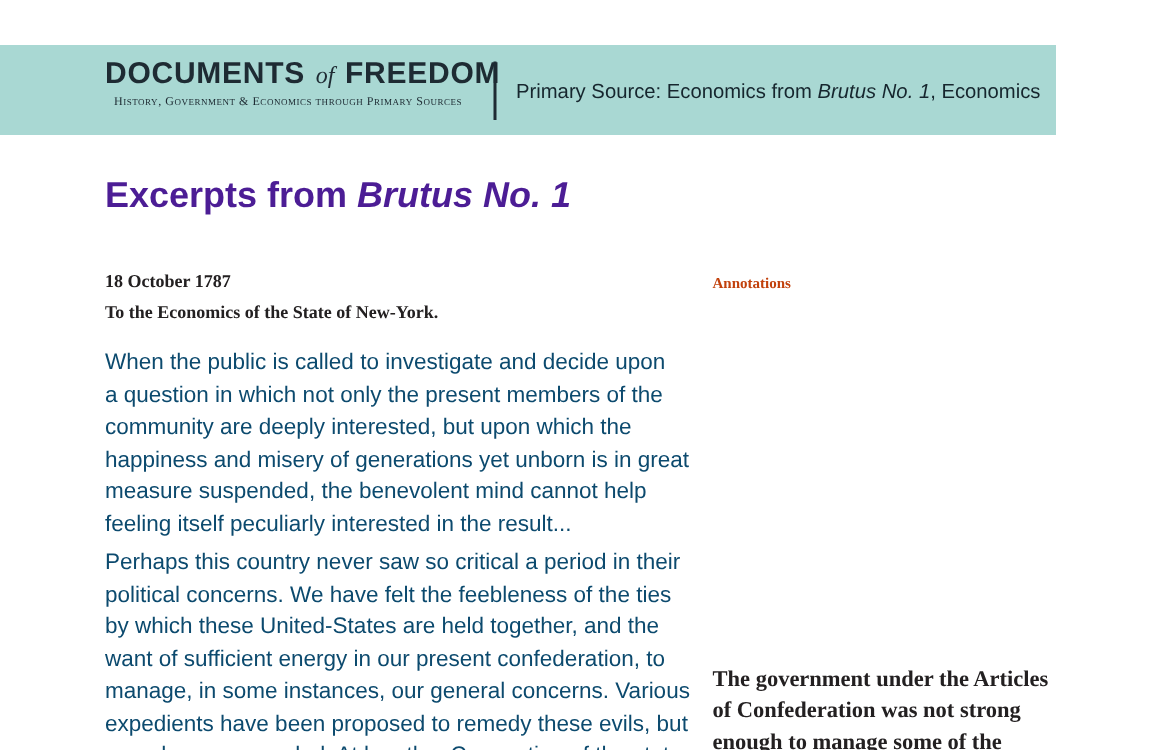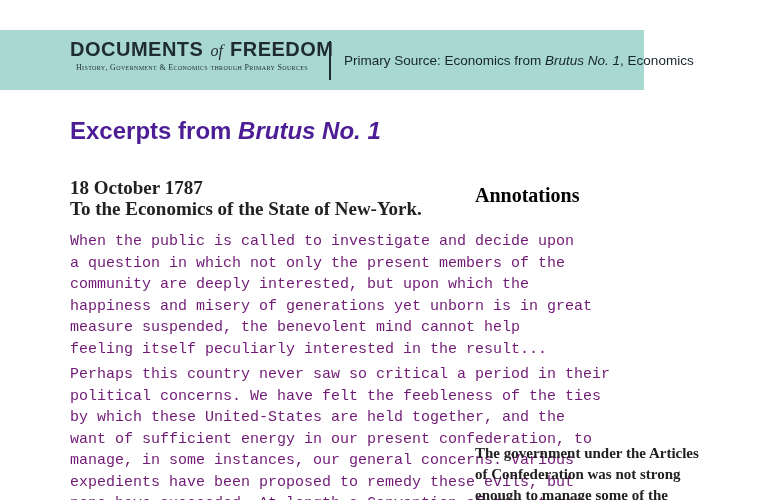--- a/index.html
+++ b/index.html
@@ -14,21 +14,21 @@
     overflow: hidden;
     font-family: "Liberation Sans", sans-serif;
     color: #232021;
   }
 
   
   .banner {
     position: absolute;
     left: 0;
     top: 30px;
-    width: 644px;
+    width: 704px;
     height: 60px;
     background: #a9d8d3;
   }
   .logo-block {
     position: absolute;
     left: 70px;
     top: 8px;
     width: 244px;
     text-align: center;
     color: #1e2b33;
@@ -88,45 +88,45 @@
     white-space: nowrap;
   }
 
   
   .date-block {
     position: absolute;
     left: 70px;
     top: 177px;
     font-family: "Liberation Serif", serif;
     font-weight: 700;
-    font-size: 19px;
+    font-size: 12px;
     line-height: 21px;
     color: #232021;
   }
   .source-para {
     position: absolute;
     left: 70px;
-    font-family: Liberation Mono, monospace;
+    font-family: Liberation Sans, sans-serif;
     font-size: 15px;
     line-height: 21.5px;
-    color: #701a75;
+    color: #0c4a6e;
     white-space: pre;
   }
   .para-1 { top: 231px; }
   .para-2 { top: 364px; }
 
   
   .annotations-heading {
     position: absolute;
     left: 475px;
     top: 184px;
     font-family: "Liberation Serif", serif;
     font-weight: 700;
-    font-size: 20px;
-    color: #000000;
+    font-size: 10px;
+    color: #c2410c;
   }
   .annotation-note {
     position: absolute;
     left: 475px;
     top: 443px;
     font-family: "Liberation Serif", serif;
     font-weight: 700;
     font-size: 15px;
     line-height: 21px;
     color: #232021;

